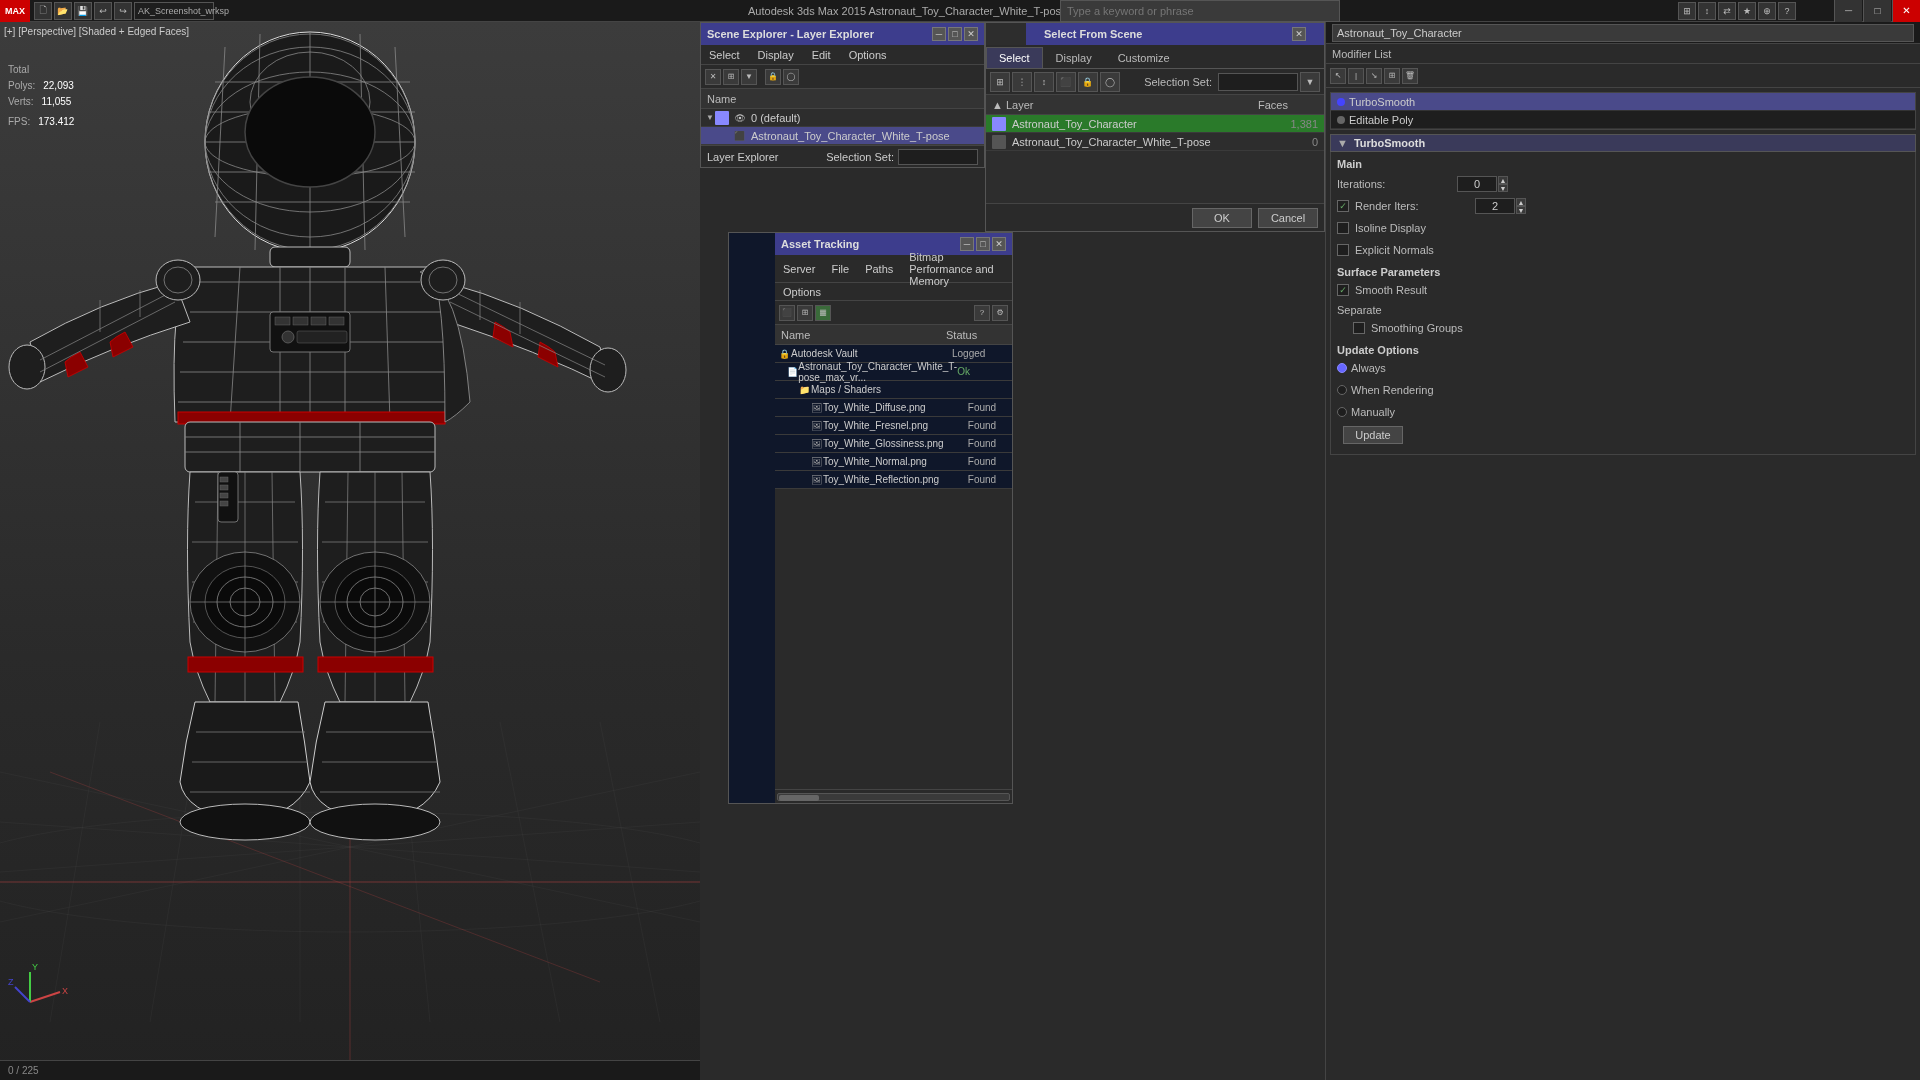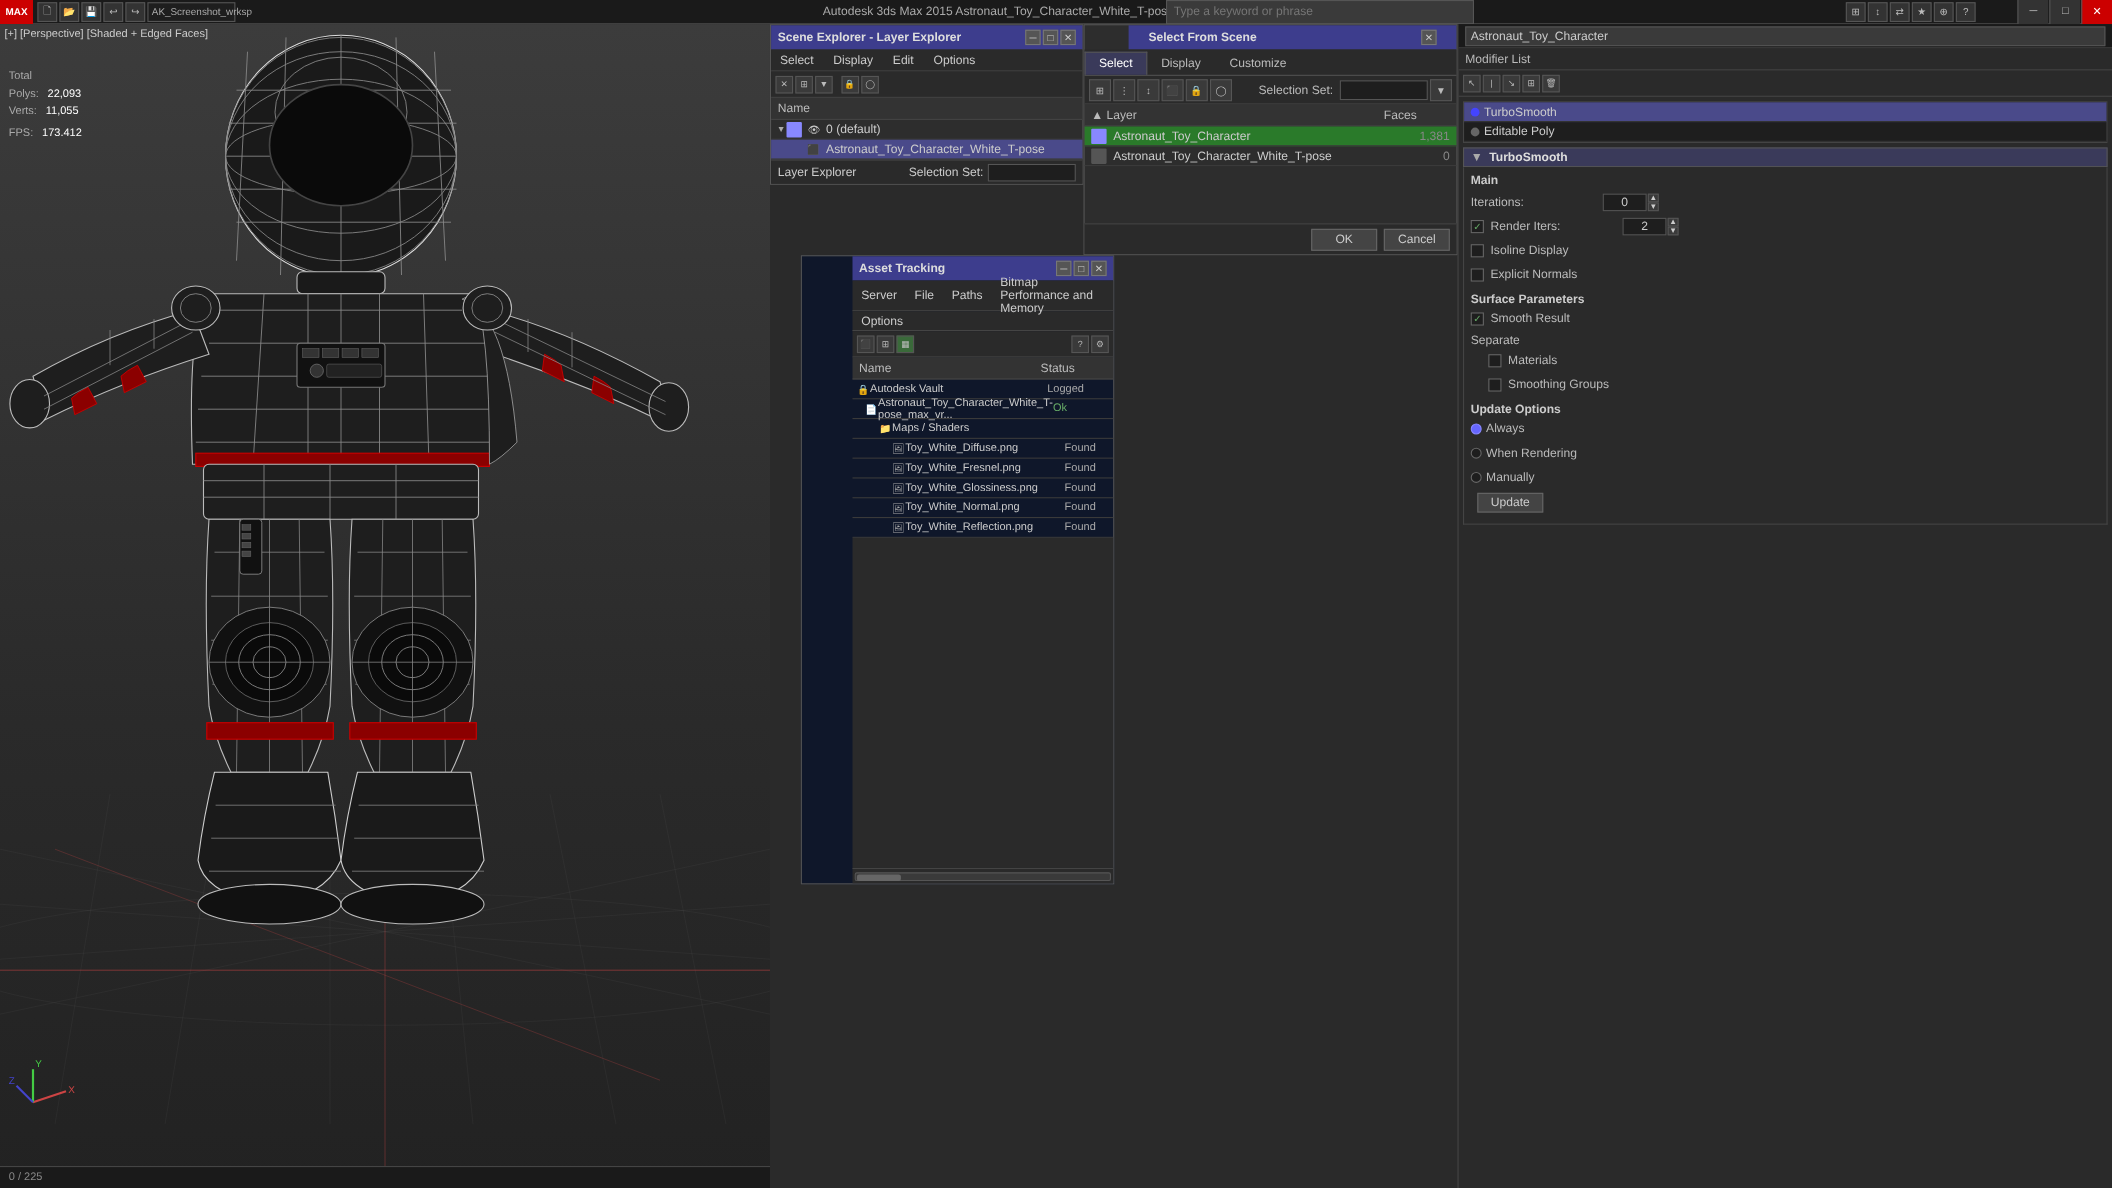--- a/index.html
+++ b/index.html
@@ -1138,24 +1138,20 @@
 
       <div style="font-size:11px;color:#ccc;margin:6px 0 2px 0;font-weight:bold;">Surface Parameters</div>
 
       <div class="param-row">
         <div class="param-checkbox checked"></div>
         <span class="param-label">Smooth Result</span>
       </div>
 
       <div style="font-size:11px;color:#bbb;margin:4px 0 2px 0;">Separate</div>
 
-      <div class="param-row" style="padding-left:16px;">
-        <div class="param-checkbox"></div>
-        <span class="param-label">Materials</span>
-      </div>
 
       <div class="param-row" style="padding-left:16px;">
         <div class="param-checkbox"></div>
         <span class="param-label">Smoothing Groups</span>
       </div>
 
       <div style="font-size:11px;color:#ccc;margin:6px 0 2px 0;font-weight:bold;">Update Options</div>
 
       <div class="param-row">
         <div class="param-radio selected"></div>

